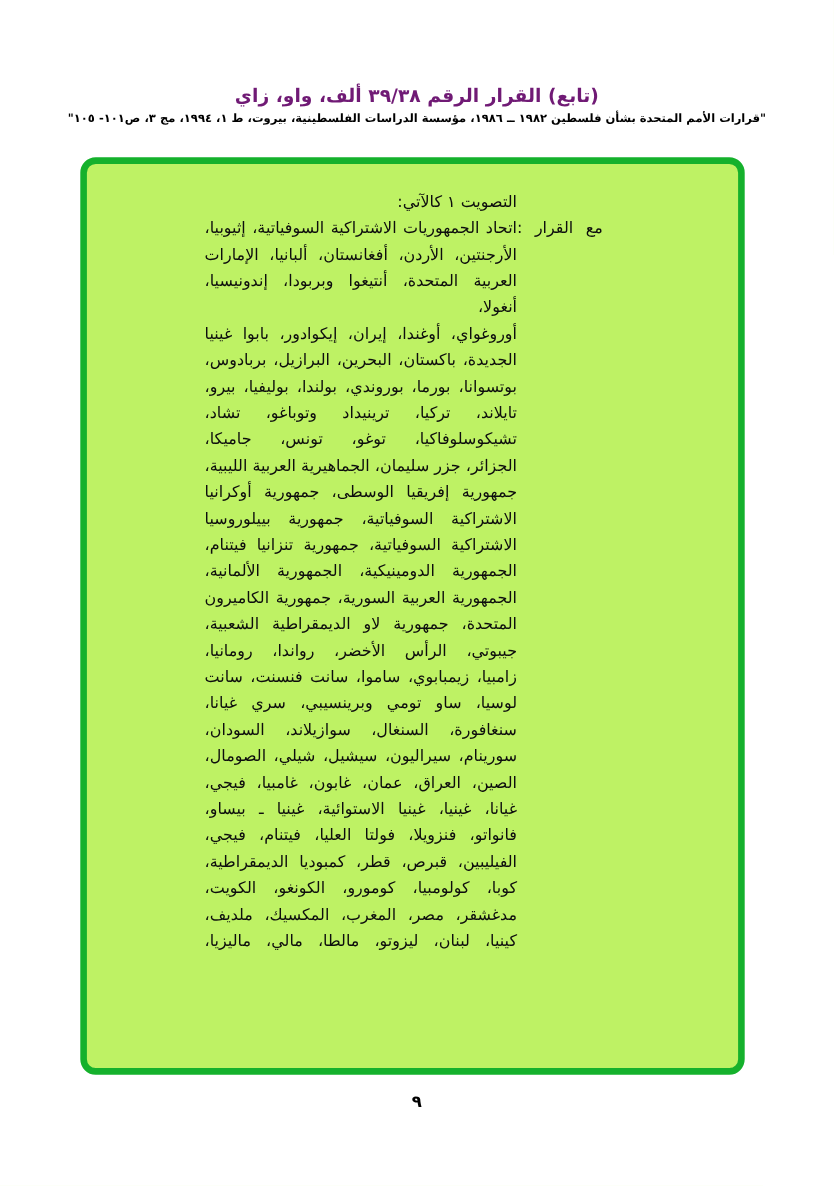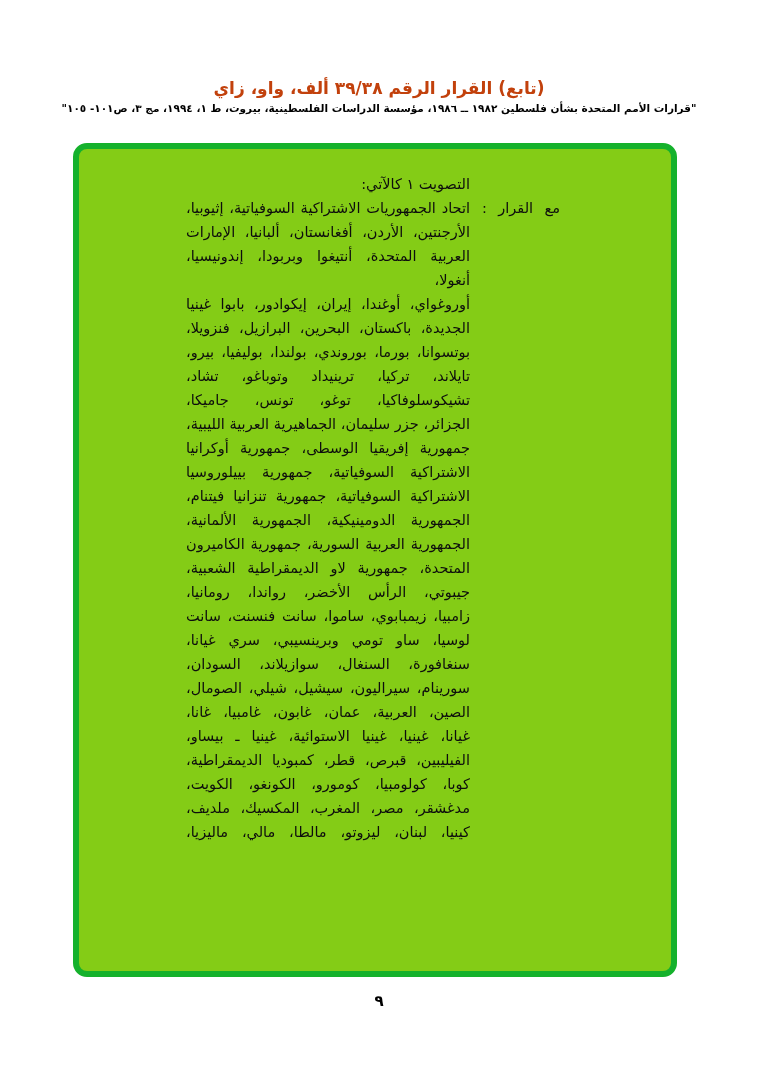--- a/index.html
+++ b/index.html
@@ -10,36 +10,36 @@
     direction:rtl;
     position:relative;
     color:#141414;
     overflow:hidden;
   }
   .page{position:absolute;inset:0;background:#ffffff;}
 
   .header-title{
     position:absolute;top:78px;left:0;right:0;
     text-align:center;
-    font-size:17px;font-weight:bold;color:#c2410c;
+    font-size:17px;font-weight:bold;color:#701a75;
     letter-spacing:0;
   }
   .header-source{
     position:absolute;top:102px;left:0;right:0;
     text-align:center;
     font-size:10.5px;font-weight:bold;color:#000;
   }
 
   .green-box{
     position:absolute;left:73px;top:143px;
     width:604px;height:834px;
     box-sizing:border-box;
     border:6px solid #15b12c;
     border-radius:14px;
-    background:#84cc16;
+    background:#bef264;
   }
 
   .text-block{
     position:absolute;top:23px;right:111px;left:107px;
     font-size:14.5px;
     line-height:24px;
     color:#0d0d0d;
   }
 
   
@@ -51,21 +51,21 @@
 
   
   .vote-line{
     position:relative;
     box-sizing:border-box;
     padding-right:90px;
     text-align:justify;
     text-align-last:justify;
   }
   .vote-label{
-    position:absolute;right:0;top:0;
+    position:absolute;right:12px;top:0;
     width:78px;
     display:inline-block;
     text-align:justify;
     text-align-last:justify;
   }
 
   
   .line{
     margin-right:90px;
     text-align:justify;
@@ -95,38 +95,39 @@
 
       <div class="vote-line">
         <span class="vote-label">مع القرار :</span>
         <span class="line-text">اتحاد الجمهوريات الاشتراكية السوفياتية، إثيوبيا،</span>
       </div>
 
       <div id="lines-container">
           <div class="line">الأرجنتين، الأردن، أفغانستان، ألبانيا، الإمارات</div>
           <div class="line">العربية المتحدة، أنتيغوا وبربودا، إندونيسيا، أنغولا،</div>
           <div class="line">أوروغواي، أوغندا، إيران، إيكوادور، بابوا غينيا</div>
-          <div class="line">الجديدة، باكستان، البحرين، البرازيل، فنزويلا،</div>
+          <div class="line">الجديدة، باكستان، البحرين، البرازيل، بربادوس،</div>
           <div class="line">بوتسوانا، بورما، بوروندي، بولندا، بوليفيا، بيرو،</div>
           <div class="line">تايلاند، تركيا، ترينيداد وتوباغو، تشاد،</div>
           <div class="line">تشيكوسلوفاكيا، توغو، تونس، جاميكا،</div>
           <div class="line">الجزائر، جزر سليمان، الجماهيرية العربية الليبية،</div>
           <div class="line">جمهورية إفريقيا الوسطى، جمهورية أوكرانيا</div>
           <div class="line">الاشتراكية السوفياتية، جمهورية بييلوروسيا</div>
           <div class="line">الاشتراكية السوفياتية، جمهورية تنزانيا فيتنام،</div>
           <div class="line">الجمهورية الدومينيكية، الجمهورية الألمانية،</div>
           <div class="line">الجمهورية العربية السورية، جمهورية الكاميرون</div>
           <div class="line">المتحدة، جمهورية لاو الديمقراطية الشعبية،</div>
           <div class="line">جيبوتي، الرأس الأخضر، رواندا، رومانيا،</div>
           <div class="line">زامبيا، زيمبابوي، ساموا، سانت فنسنت، سانت</div>
           <div class="line">لوسيا، ساو تومي وبرينسيبي، سري غيانا،</div>
           <div class="line">سنغافورة، السنغال، سوازيلاند، السودان،</div>
           <div class="line">سورينام، سيراليون، سيشيل، شيلي، الصومال،</div>
-          <div class="line">الصين، العربية، عمان، غابون، غامبيا، غانا،</div>
+          <div class="line">الصين، العراق، عمان، غابون، غامبيا، فيجي،</div>
           <div class="line">غيانا، غينيا، غينيا الاستوائية، غينيا ـ بيساو،</div>
+          <div class="line">فانواتو، فنزويلا، فولتا العليا، فيتنام، فيجي،</div>
           <div class="line">الفيليبين، قبرص، قطر، كمبوديا الديمقراطية،</div>
           <div class="line">كوبا، كولومبيا، كومورو، الكونغو، الكويت،</div>
           <div class="line">مدغشقر، مصر، المغرب، المكسيك، ملديف،</div>
           <div class="line">كينيا، لبنان، ليزوتو، مالطا، مالي، ماليزيا،</div>
         </div>
 
     </div>
   </div>
 
   <div class="page-number">٩</div>

